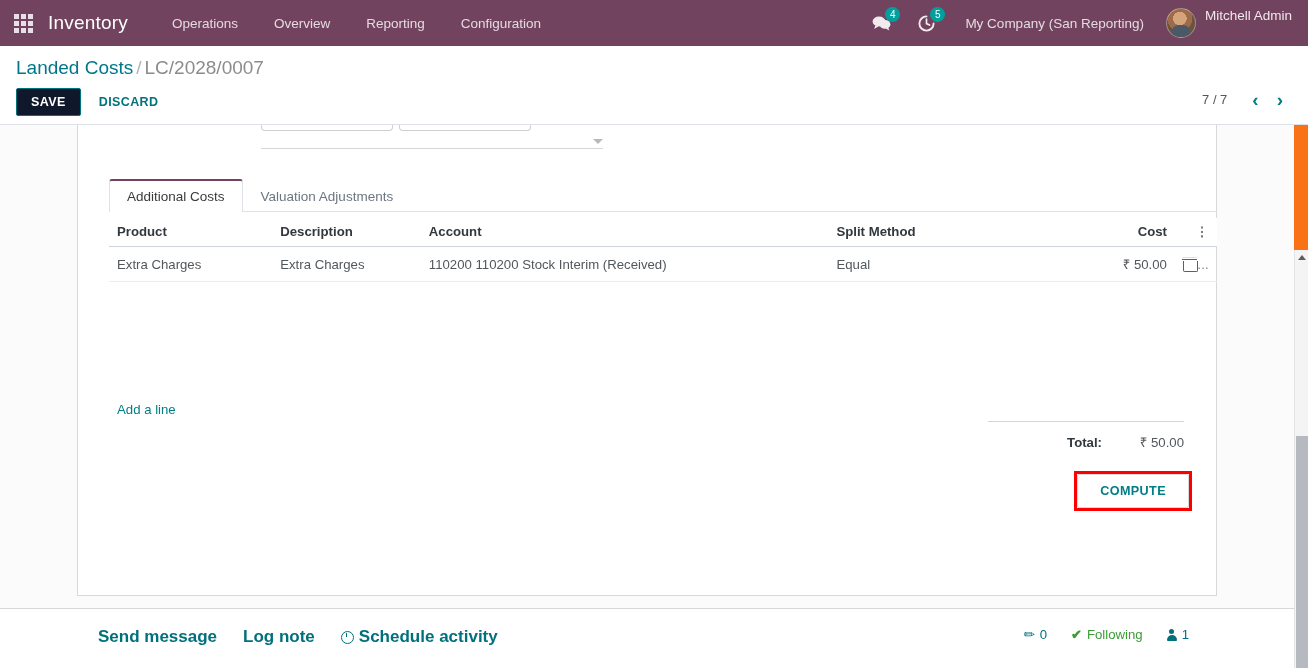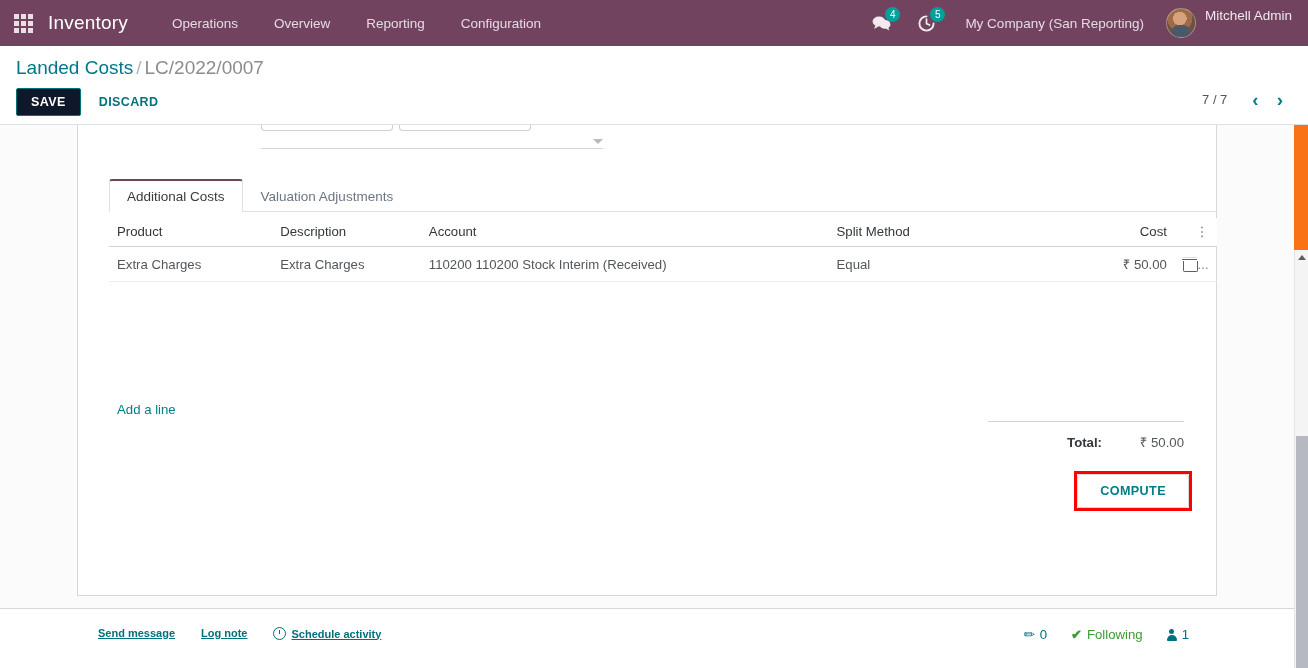--- a/index.html
+++ b/index.html
@@ -167,21 +167,21 @@
     padding-top: 8px;
   }
 
   
   .lines-table {
     position: absolute; left: 31px; top: 93px;
     width: 1108px; border-collapse: collapse;
     font-size: 13.2px;
   }
   .lines-table thead th {
-    font-weight: 400; color: #32383e; text-align: left;
+    font-weight: 700; color: #32383e; text-align: left;
     padding: 6px 8px 7px; border-bottom: 1px solid #cfd4da;
     background: #fff; white-space: nowrap;
   }
   .lines-table thead th.num, .lines-table tbody td.num { text-align: right; }
   .lines-table tbody td {
     padding: 8px; color: #52575c; border-bottom: 1px solid #ececec;
     white-space: nowrap;
   }
   .col-product { width: 165px; }
   .col-desc { width: 150px; }
@@ -242,24 +242,24 @@
     position: absolute; left: 0; top: 483px; width: 1294px;
     background: #fff; border-top: 1px solid #d8d8d8;
     height: 185px;
   }
   .chatter-topbar {
     position: relative; height: 56px;
     padding: 18px 0 0 98px;
     display: flex; align-items: flex-start; gap: 26px;
   }
   .chatter-btn {
-    font-size: 11px; font-weight: 700; color: #00707d; cursor: pointer;
+    font-size: 17px; font-weight: 700; color: #00707d; cursor: pointer;
     background: none; border: none; padding: 0;
     font-family: "Liberation Sans", sans-serif;
-    display: flex; align-items: center; gap: 5px; text-decoration: underline;
+    display: flex; align-items: center; gap: 5px;
   }
   .clock-icon {
     width: 13px; height: 13px; border: 1.6px solid #00707d;
     border-radius: 50%; position: relative; display: inline-block;
   }
   .clock-icon::after {
     content: ""; position: absolute; left: 4.2px; top: 1.6px;
     width: 1.4px; height: 4.4px; background: #00707d;
   }
   .chatter-right {
@@ -350,21 +350,21 @@
     <div class="company-name">My Company (San Reporting)</div>
     <div class="user-menu">
       <span class="avatar-sm"></span>
       <span class="user-name">Mitchell Admin</span>
     </div>
   </div>
 </div>
 
 <div class="control-panel">
   <div class="breadcrumb">
-    <span class="bc-main">Landed Costs</span><span class="bc-sep">/</span><span class="bc-current">LC/2022/0007</span>
+    <span class="bc-main">Landed Costs</span><span class="bc-sep">/</span><span class="bc-current">LC/2028/0007</span>
   </div>
   <div class="btn-row">
     <button class="btn-save">SAVE</button>
     <button class="btn-discard">DISCARD</button>
   </div>
   <div class="pager">
     <span class="pager-count">7 / 7</span>
     <span class="pager-arrow">‹</span>
     <span class="pager-arrow">›</span>
   </div>

